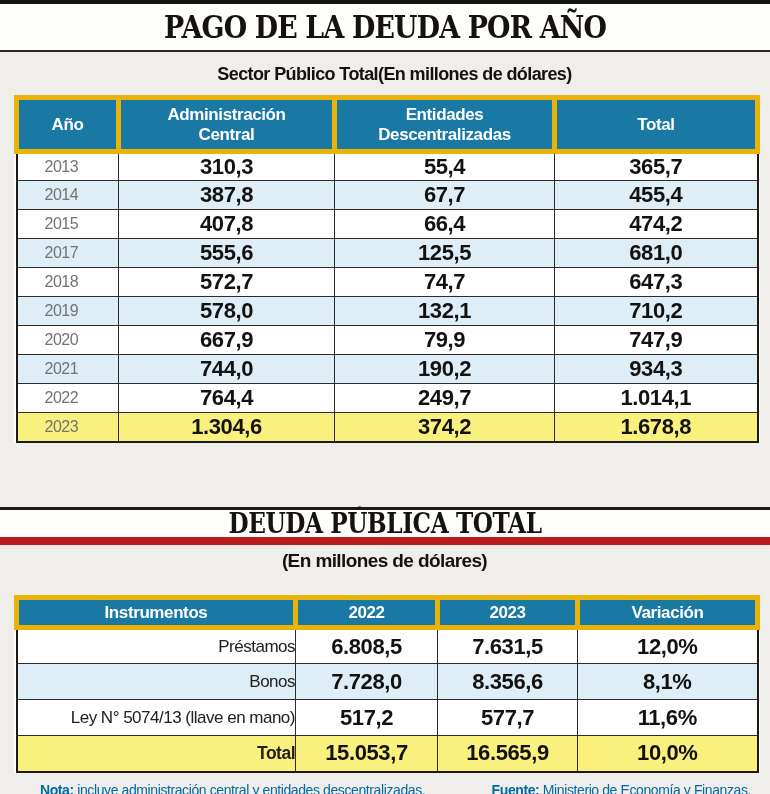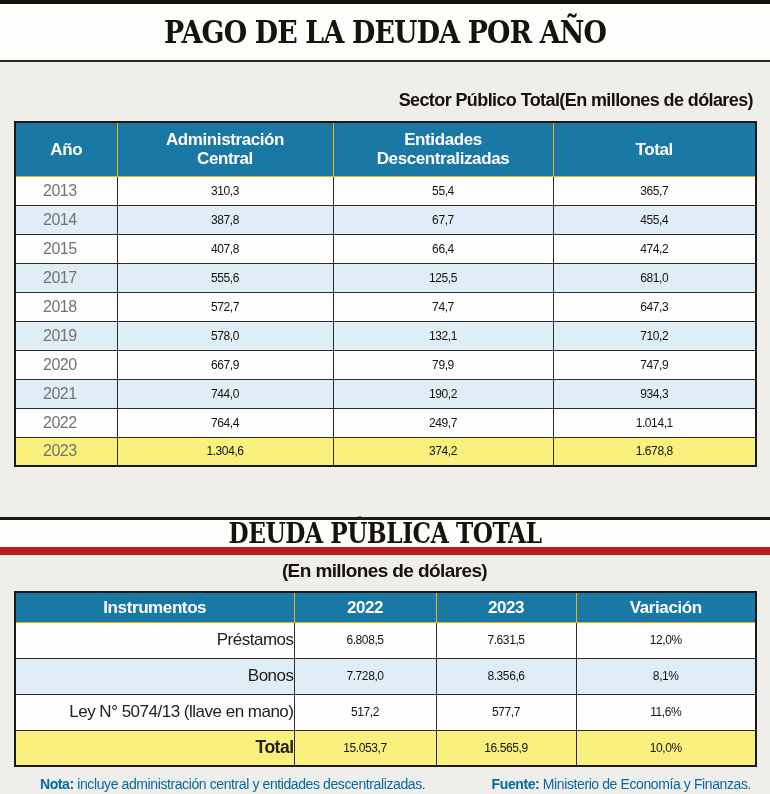--- a/index.html
+++ b/index.html
@@ -2,45 +2,45 @@
 <html><head>
 <meta charset="utf-8">
 <style>
   * { margin:0; padding:0; box-sizing:border-box; }
   html,body { width:770px; }
   body { font-family:"Liberation Sans", sans-serif; background:#ffffff; color:#1b1815; }
   .page { width:770px; height:794px; background:#f0eeeb; overflow:hidden; }
 
   .top-bar { height:4px; background:#16120e; }
 
-  .title-band { background:#fdfdfb; height:58px; display:flex; align-items:center; justify-content:center; border-bottom:2px solid #2b2724; }
+  .title-band { background:#fdfdfb; height:48px; display:flex; align-items:center; justify-content:center; border-bottom:2px solid #2b2724; }
   .title-band .big-title { display:inline-block; font-family:"DejaVu Serif", serif; font-weight:bold; font-size:32px; letter-spacing:-1px; color:#16120e; transform:scaleX(0.84); white-space:nowrap; }
 
   .body1 { height:455px; padding:5px 15px 0 14px; }
-  .subtitle-row { display:flex; justify-content:flex-end; align-items:center; height:26px; margin-top:20px; padding:0 2px 0 22px; }
+  .subtitle-row { display:flex; justify-content:center; align-items:center; height:26px; margin-top:4px; padding:0 2px 0 22px; }
   .subtitle-row .sub { font-weight:bold; font-size:18px; letter-spacing:-0.6px; color:#16120e; }
 
   table { border-collapse:collapse; table-layout:fixed; width:741px; background:#fefefe; border:2px solid #1c1917; margin-top:8px; }
-  th { background:#1a78a5; color:#ffffff; font-weight:bold; font-size:17px; line-height:1.12; letter-spacing:-0.4px; border:1px solid #eab308; text-align:center; vertical-align:middle; }
+  th { background:#1a78a5; color:#ffffff; font-weight:bold; font-size:17px; line-height:1.12; letter-spacing:-0.4px; border:5px solid #eab308; text-align:center; vertical-align:middle; }
   td { border:1px solid #2e2b28; vertical-align:middle; }
 
   .t1 th { height:54px; }
   .t1 td { height:29px; }
   .t1 tr:nth-child(even) td { background:#deedf6; }
   .t1 tr.hl td { background:#faf07d; }
   td.year { text-align:left; padding-left:27px; font-size:16px; letter-spacing:-0.5px; color:#737373; font-weight:normal; }
-  td.num { text-align:center; font-weight:normal; font-size:12px; letter-spacing:-0.4px; color:#141210; }
+  td.num { text-align:center; font-weight:bold; font-size:22px; letter-spacing:-0.4px; color:#141210; }
 
   .band2 { background:#fdfdfb; height:38px; border-top:3px solid #1c1917; border-bottom:8px solid #b91c1c; display:flex; align-items:center; justify-content:center; }
   .band2 .big-title { display:inline-block; font-family:"DejaVu Serif", serif; font-weight:bold; font-size:27px; letter-spacing:-0.5px; color:#16120e; transform:scaleX(0.86); white-space:nowrap; }
 
   .body2 { height:251px; padding:3px 15px 0 14px; }
   .units-center { text-align:center; font-weight:bold; font-size:19px; letter-spacing:-0.6px; height:26px; margin-top:2px; color:#16120e; }
 
-  .t2 { margin-top:5px; }
+  .t2 { margin-top:19px; }
   .t2 th { height:30px; }
   .t2 td { height:36px; }
   .t2 tr:nth-child(even) td { background:#deedf6; }
   .t2 tr.hl td { background:#faf07d; }
   td.label { text-align:right; padding-left:16px; font-size:17px; letter-spacing:-0.5px; color:#23201d; }
   .t2 tr.hl td.label { font-weight:bold; font-size:17.5px; }
 
   .footer-row { display:flex; justify-content:space-between; align-items:baseline; margin-top:9px; padding:0 4px 0 6px; }
   .footnote { font-size:14px; letter-spacing:-0.4px; color:#0369a1;padding-left:20px; }
   .footnote b { letter-spacing:-0.4px; }

